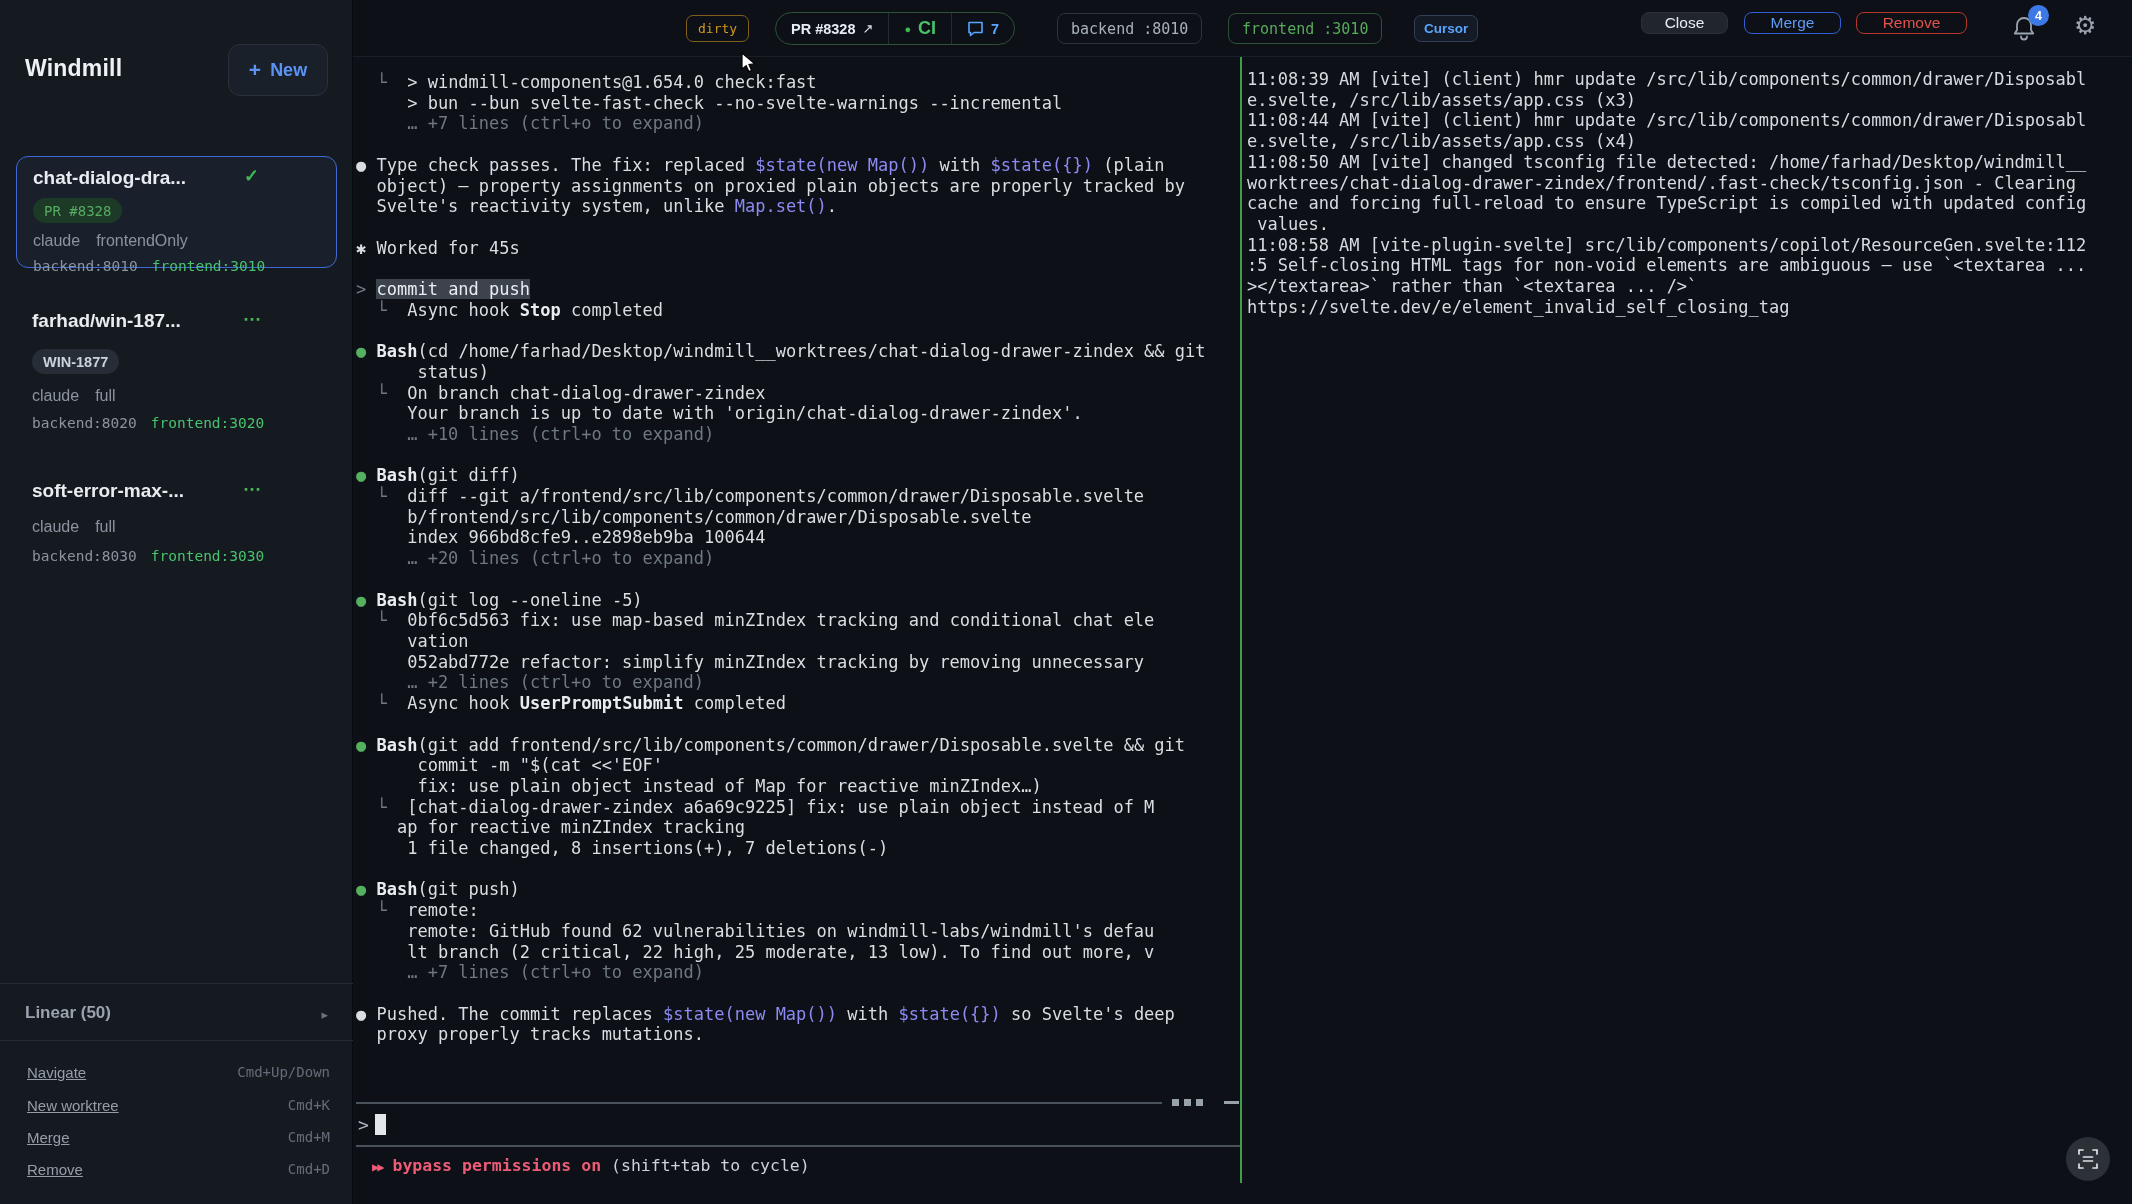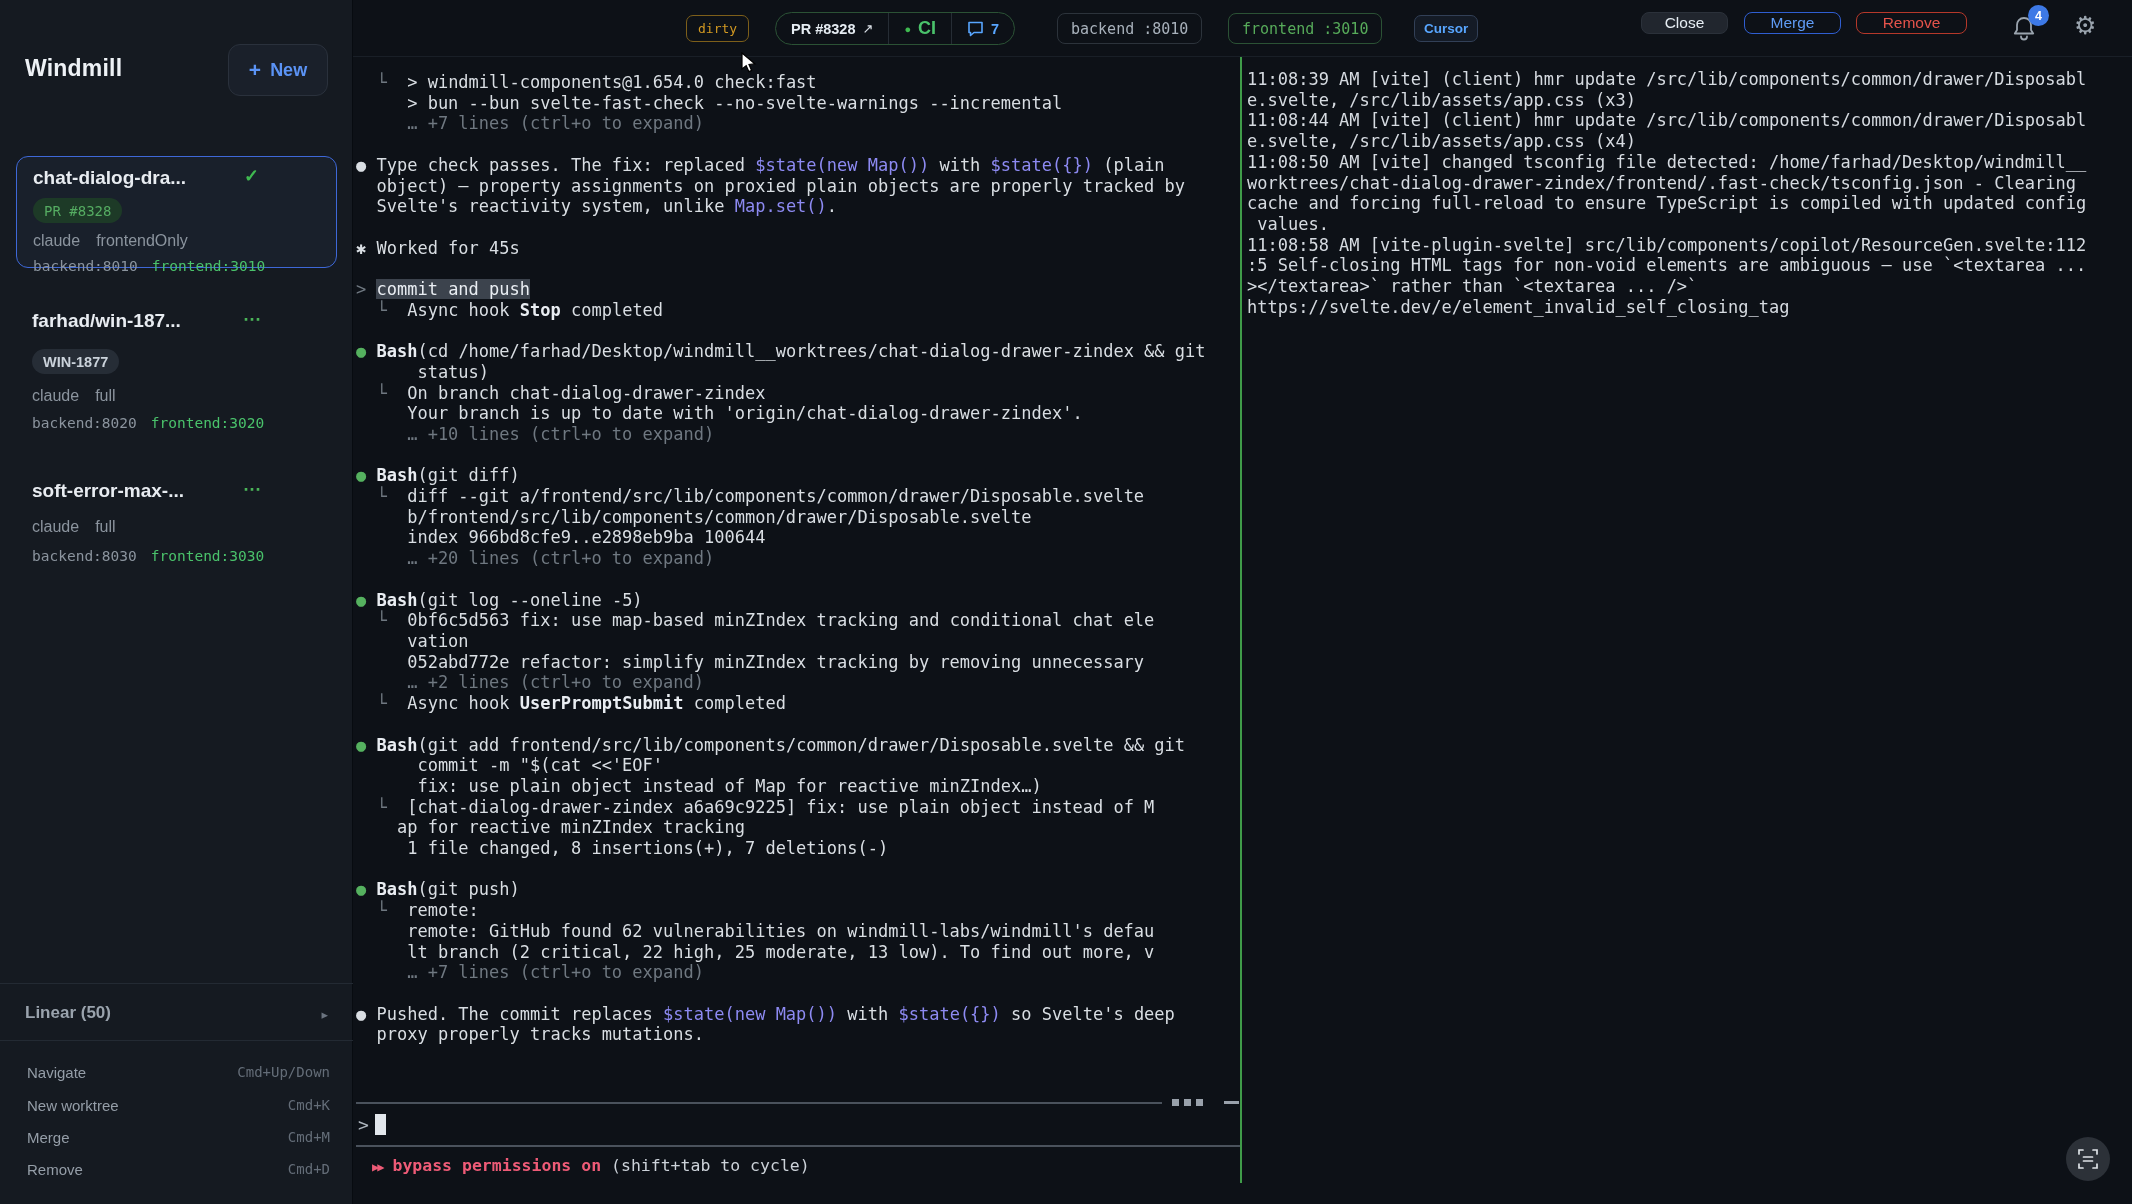--- a/index.html
+++ b/index.html
@@ -31,21 +31,21 @@
   .badge-gray  { background:#262d36; color:#cbd3db; font-family:"Liberation Sans", sans-serif; font-weight:600; font-size:14.5px; }
   .agent-row { position:absolute; left:16px; font-size:16px; color:#8b949e; display:flex; gap:16px; }
   .ports-row { position:absolute; left:16px; font-family:"DejaVu Sans Mono", monospace; font-size:14.5px; display:flex; gap:14px; }
   .ports-row .be { color:#8b949e; }
   .ports-row .fe { color:#4ac26b; }
 
   .side-divider { position:absolute; left:0; width:353px; height:1px; background:#232a33; }
   .linear-label { position:absolute; left:25px; top:1003px; font-size:17px; font-weight:bold; color:#9aa3ad; }
   .linear-chevron { position:absolute; right:24px; top:1007px; font-size:13px; color:#6b7480; }
   .shortcut-row { position:absolute; left:0; width:353px; height:26px; }
-  .shortcut-row .sl { position:absolute; left:27px; font-size:15px; color:#959ea8; }
+  .shortcut-row .sl { position:absolute; left:27px; font-size:15px; color:#959ea8;text-decoration:underline; }
   .shortcut-row .sk { position:absolute; right:23px; font-family:"DejaVu Sans Mono", monospace; font-size:14px; color:#646d78; }
 
   
   .header { position:absolute; left:353px; top:0; width:1779px; height:57px;
     background:#0d1117; border-bottom:1px solid #191f27; }
   .wt-title { position:absolute; left:23px; top:0; line-height:57px; font-size:20px; font-weight:bold; color:#e8ecf1; }
   .dirty-badge { position:absolute; left:333px; top:15px; height:27px; padding:0 11px;
     display:inline-flex; align-items:center; border:1px solid #7d5f1a; border-radius:7px;
     color:#d29922; font-family:"DejaVu Sans Mono", monospace; font-size:13px; }
   .pr-group { position:absolute; left:422px; top:12px; height:33px;

